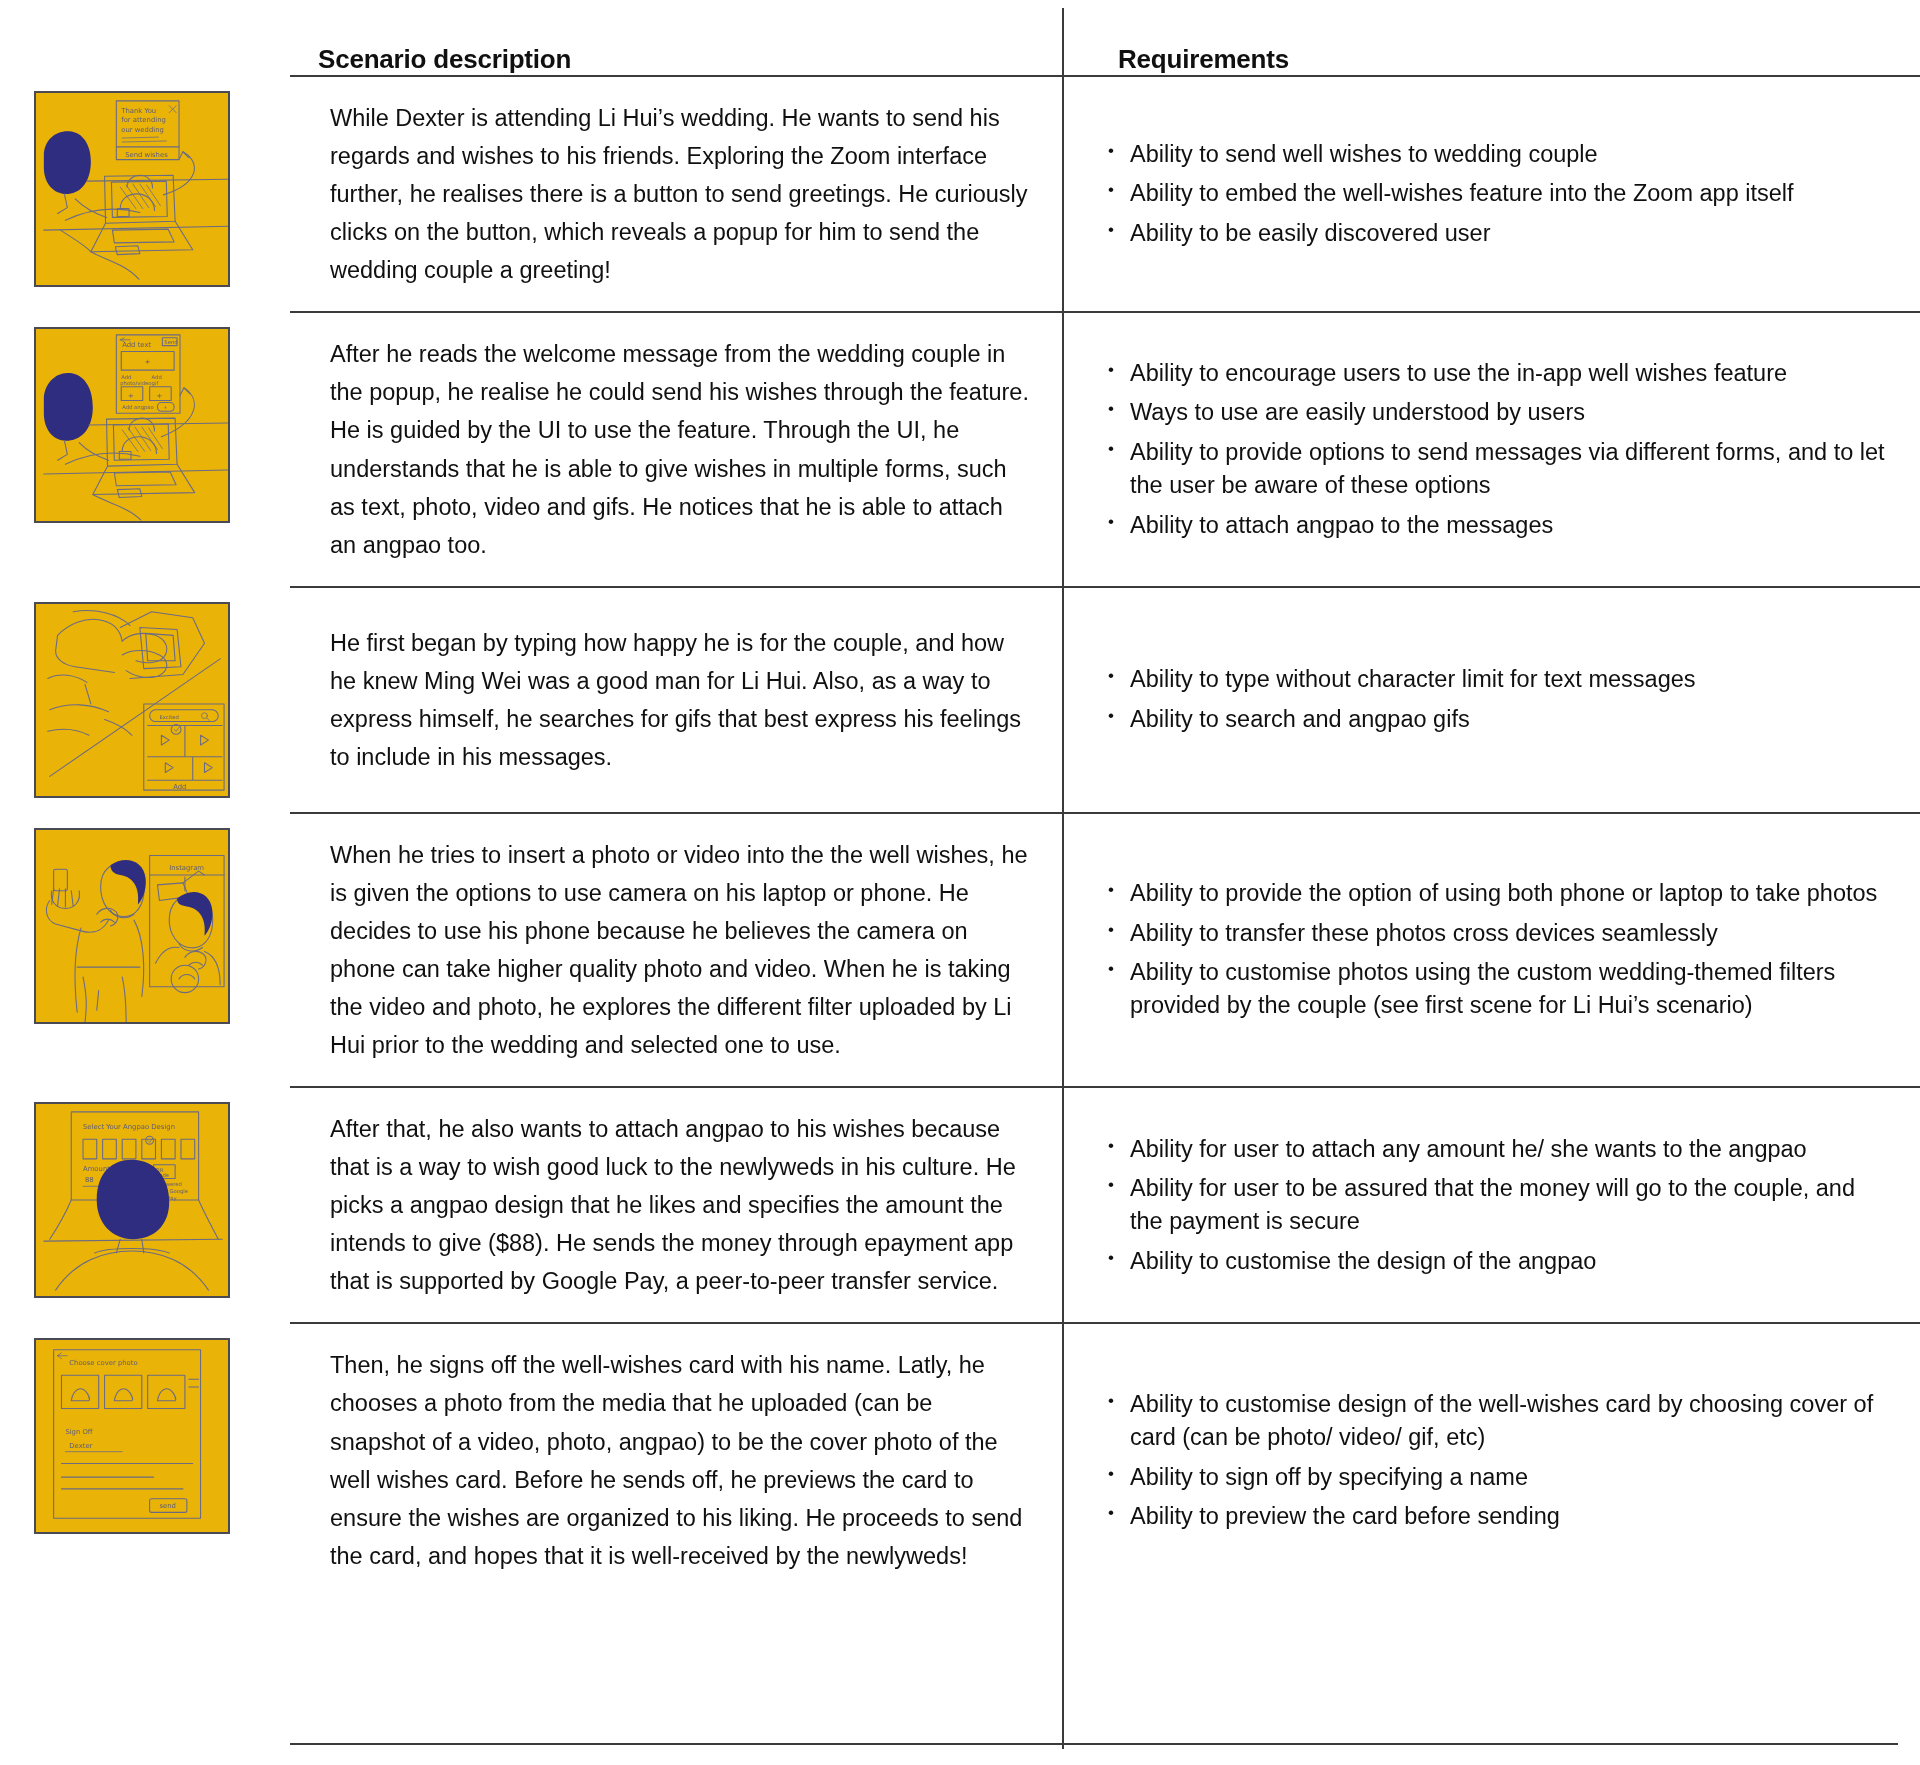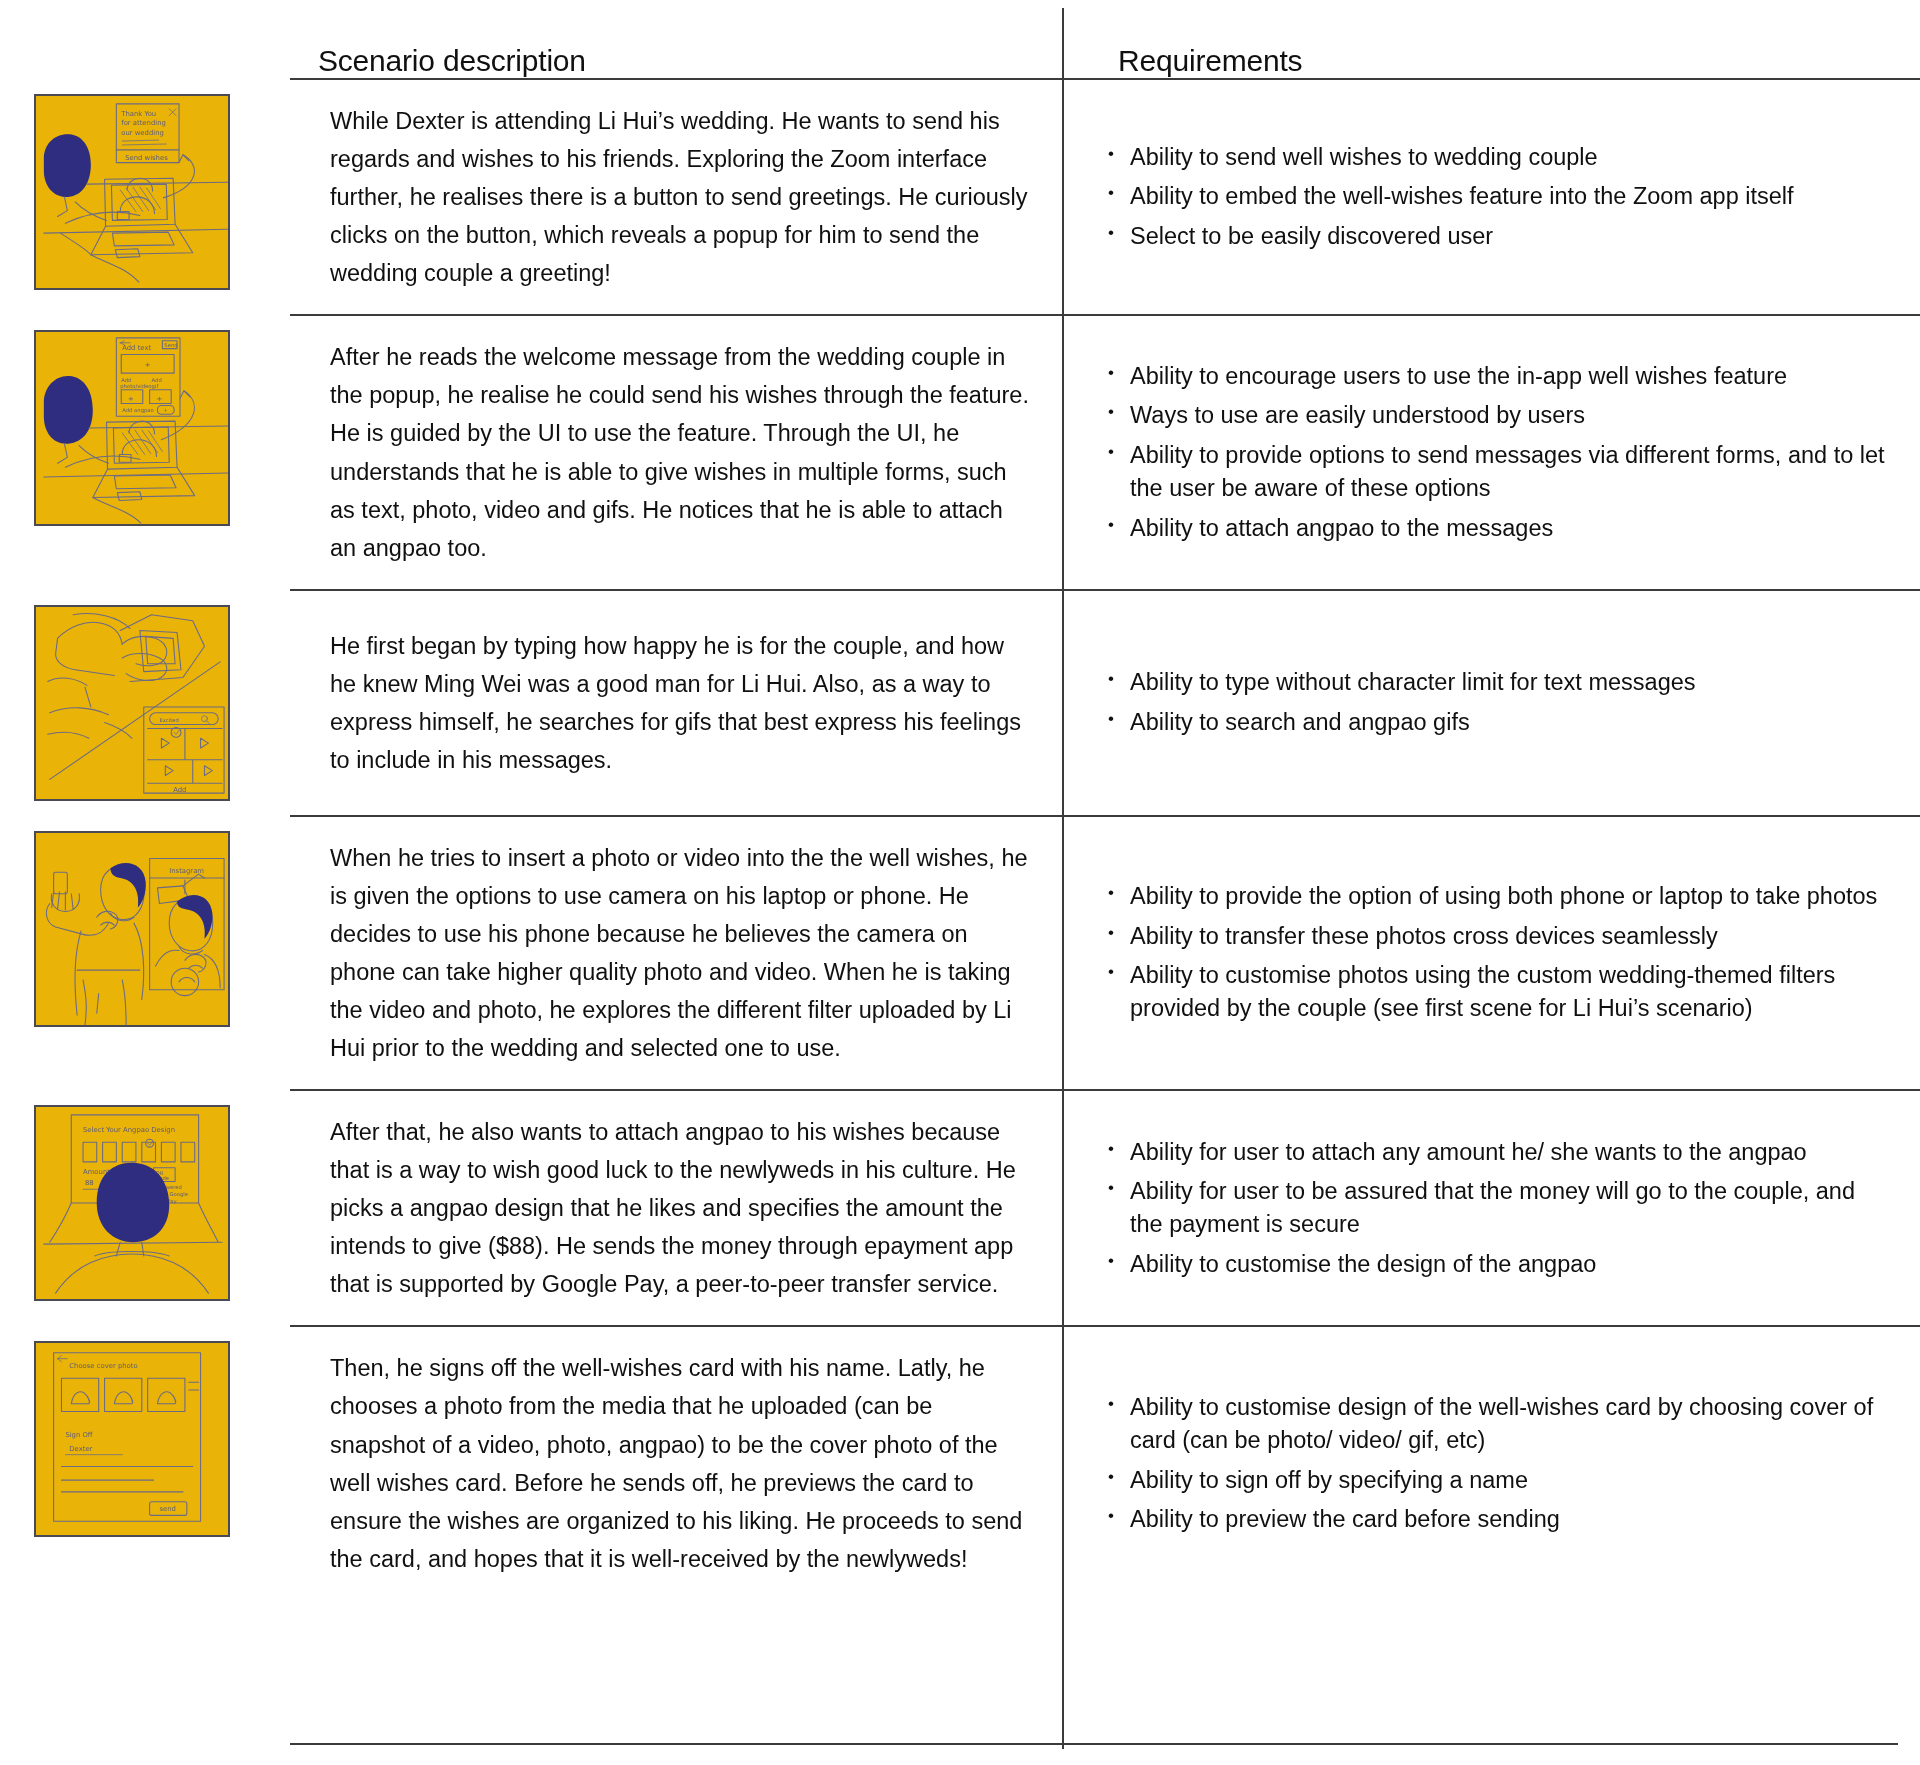--- a/index.html
+++ b/index.html
@@ -36,22 +36,22 @@
 
   .grid {
     display: grid;
     grid-template-columns: 290px 772px 858px;
     width: 1920px;
   }
 
   
   .hdr-cell { padding: 0; }
   .hdr-title {
-    font-size: 30px;
-    font-weight: 400;
+    font-size: 26px;
+    font-weight: 700;
     letter-spacing: -0.2px;
     padding: 44px 0 0 0;
   }
   .hdr-scn { padding-left: 28px; }
   .hdr-req { padding-left: 56px; }
   .hdr-spacer { height: 44px; }
 
   .cell-thumb {
     padding: 16px 18px 14px 34px;
     display: flex;
@@ -184,21 +184,21 @@
         </svg>
       </div>
     </div>
     <div class="cell-scn">
       <div class="scn-text">While Dexter is attending Li Hui’s wedding. He wants to send his regards and wishes to his friends. Exploring the Zoom interface further, he realises there is a button to send greetings. He curiously clicks on the button, which reveals a popup for him to send the wedding couple a greeting!</div>
     </div>
     <div class="cell-req">
       <ul class="req-list">
         <li>Ability to send well wishes to wedding couple</li>
         <li>Ability to embed the well-wishes feature into the Zoom app itself</li>
-        <li>Select to be easily discovered user</li>
+        <li>Ability to be easily discovered user</li>
       </ul>
     </div>
 
     <div class="cell-thumb">
       <div class="thumb">
         <svg viewBox="0 0 196 196" xmlns="http://www.w3.org/2000/svg">
           <path class="ink" d="M8 72 C8 56 20 44 34 45 C49 46 58 60 58 80 C58 100 48 113 33 114 C17 115 8 102 8 86 Z"></path>
           <path class="sk" d="M29 114 l3 14 l-10 6"></path>
           <path class="sk" d="M54 98 L196 96"></path>
           <path class="sk" d="M8 148 L196 144"></path>

